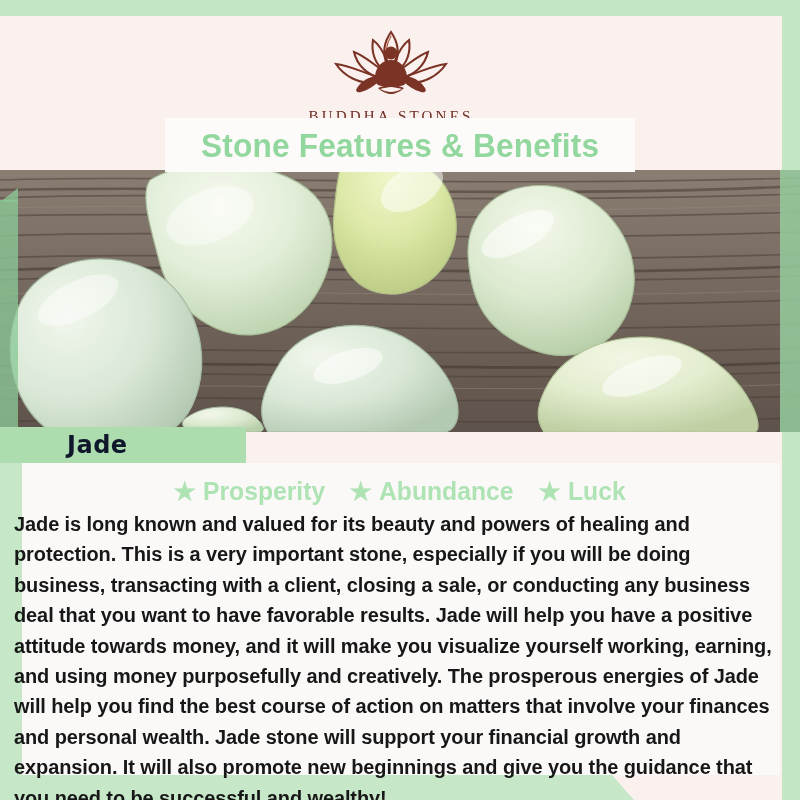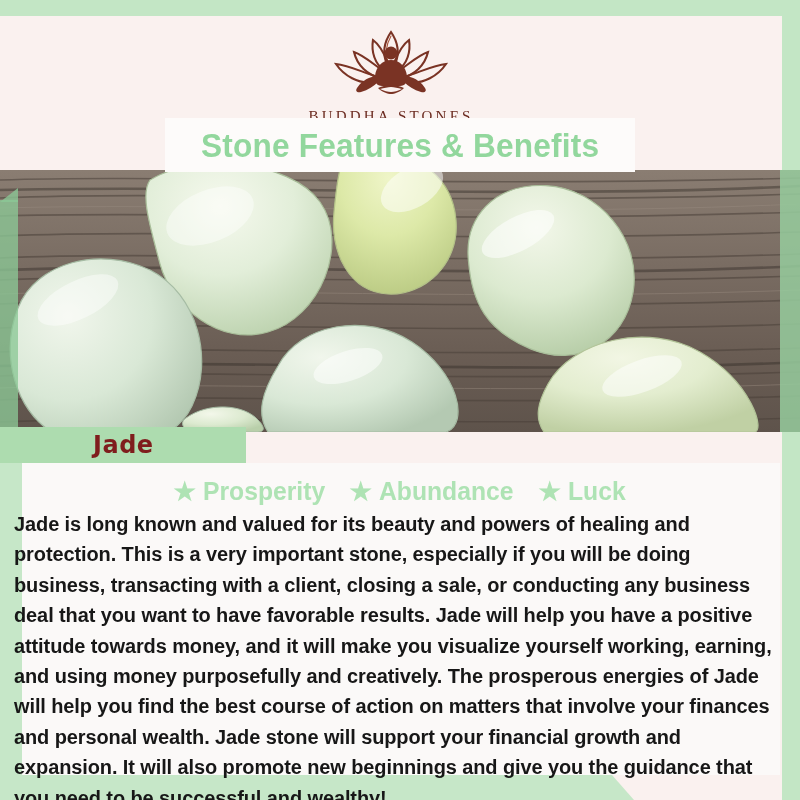--- a/index.html
+++ b/index.html
@@ -72,23 +72,23 @@
     background:rgba(150,205,158,0.85);z-index:5;
   }
 
   
   .jade-label{
     position:absolute;left:0;top:427px;width:246px;height:36px;
     background:#ADDCAF;z-index:7;
     display:flex;align-items:center;
   }
   .jade-label-text{
-    margin-left:93px;
+    margin-left:67px;
     font-family:"DejaVu Sans","Liberation Sans",sans-serif;
-    font-weight:bold;font-size:24px;color:#7f1d1d;letter-spacing:0.5px;
+    font-weight:bold;font-size:24px;color:#0f172a;letter-spacing:0.5px;
   }
 
   
   .content-strip-left{
     position:absolute;left:0;top:432px;width:22px;height:346px;
     background:#C6E7C8;z-index:3;
   }
   .content-panel{
     position:absolute;left:22px;top:463px;width:758px;height:312px;
     background:#FBF9F8;z-index:2;

